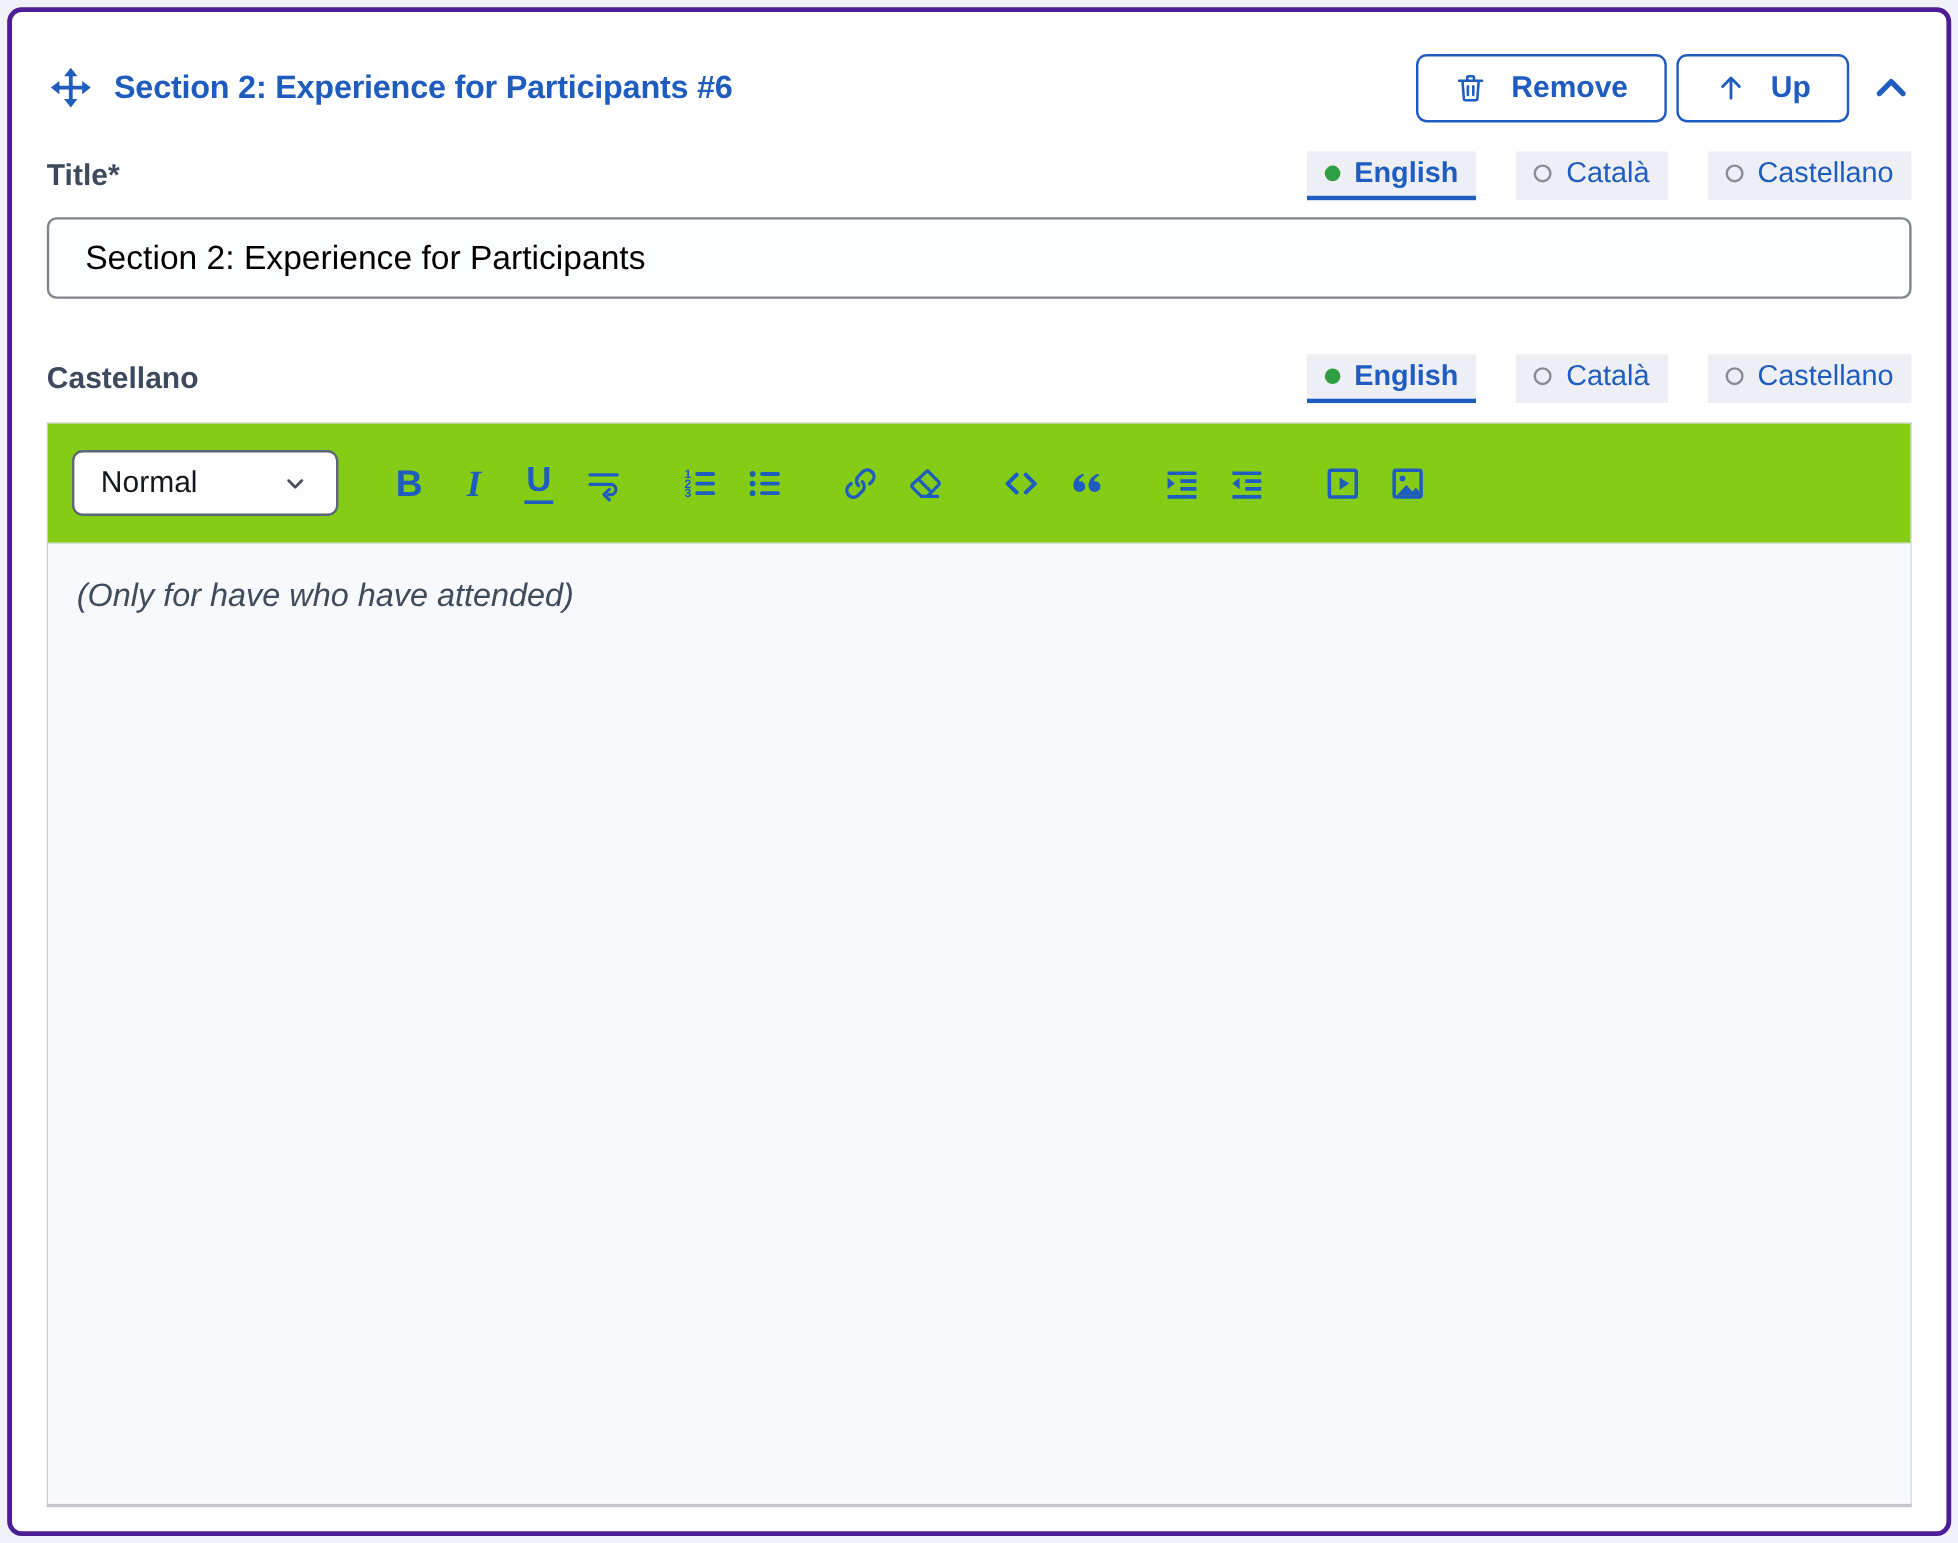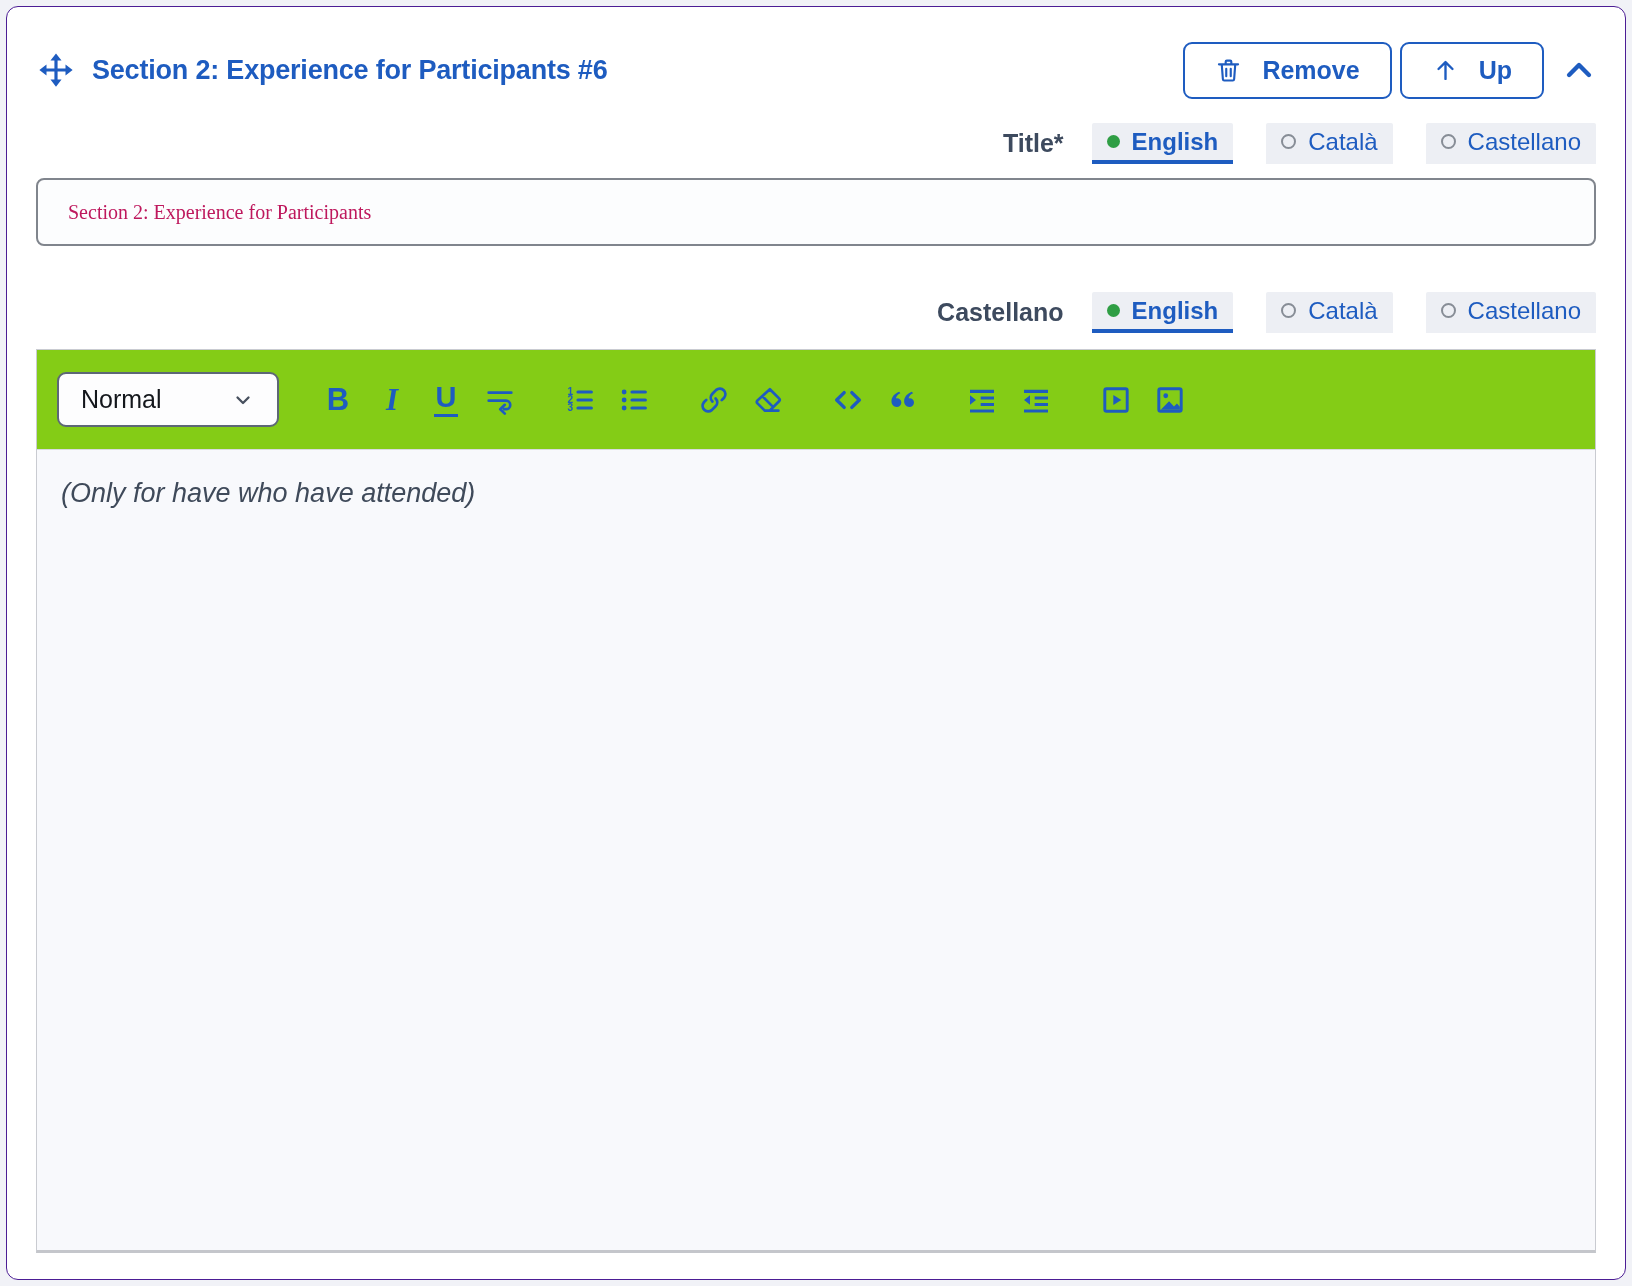--- a/index.html
+++ b/index.html
@@ -5,58 +5,58 @@
   * { margin:0; padding:0; box-sizing:border-box; }
   html,body { width:1632px; height:1286px; }
   body {
     background:#f1f2f7;
     font-family:"Liberation Sans", sans-serif;
     padding:6px;
   }
   .card {
     width:1620px; height:1274px;
     background:#ffffff;
-    border:1px solid #4c1d95;
+    border:4px solid #4c1d95;
     border-radius:12px;
     padding:34px 29px 28px 29px;
   }
   
   .header { display:flex; justify-content:space-between; align-items:center; height:58px; }
   .header-left { display:flex; align-items:center; gap:16px; color:#1e5cc0; }
   .drag-handle { width:40px; height:40px; display:flex; align-items:center; justify-content:center; color:#1e5cc0; cursor:move; }
   .section-heading { font-size:27px; font-weight:700; color:#1e5cc0; letter-spacing:-0.2px; }
   .header-actions { display:flex; align-items:center; gap:8px; }
   .action-btn {
     display:flex; align-items:center; justify-content:center; gap:20px;
     height:57px; padding:0 30px;
     background:#ffffff; border:2px solid #1e5cc0; border-radius:9px;
     color:#1e5cc0; font-size:25px; font-weight:700;
     font-family:"Liberation Sans", sans-serif; cursor:pointer;
   }
   .collapse-toggle { margin-left:10px; color:#1e5cc0; display:flex; align-items:center; cursor:pointer; }
   
   .field { margin-top:24px; }
   .field.desc { margin-top:46px; }
-  .field-row { display:flex; justify-content:flex-end; align-items:center; }
+  .field-row { display:flex; justify-content:space-between; align-items:center; }
   .field-label { font-size:25px; font-weight:700; color:#3d4a5e; }
   .lang-tabs { display:flex; gap:5px; }
   .chip {
     display:inline-flex; align-items:center; gap:12px;
     background:#edeff4; height:41px; padding:0 15px;
     font-size:24px; color:#1e5cc0; cursor:pointer;
     border-bottom:4px solid transparent; border-radius:2px 2px 0 0;margin-left:28px;
   }
   .chip.selected { font-weight:700; border-bottom-color:#1e5cc0; }
   .dot { width:13px; height:13px; border-radius:50%; background:#2f9e44; }
   .ring { width:15px; height:15px; border-radius:50%; border:2px solid #878d96; background:transparent; }
   .text-input {
     display:block; width:100%; height:68px; margin-top:14px;
     border:2px solid #80858d; border-radius:8px;
     background:#fcfdfe; padding:0 30px;
-    font-size:20px; color:#be185d; font-family:Liberation Serif, serif;
+    font-size:28px; color:#000000; font-family:Liberation Sans, sans-serif;
   }
   
   .editor { margin-top:16px; border:1px solid #c9cbd1; border-bottom:3px solid #c4c6cb; background:#ffffff; }
   .toolbar { display:flex; align-items:center; height:100px; padding:0 20px; background:#84cc16; border-bottom:1px solid #d8dade; }
   .format-select {
     display:flex; align-items:center; justify-content:space-between;
     width:222px; height:55px; padding:0 22px;
     border:2px solid #5d6776; border-radius:9px; background:#fdfdfe;
     font-size:25px; color:#14171c; cursor:pointer;
     font-family:"Liberation Sans", sans-serif;

